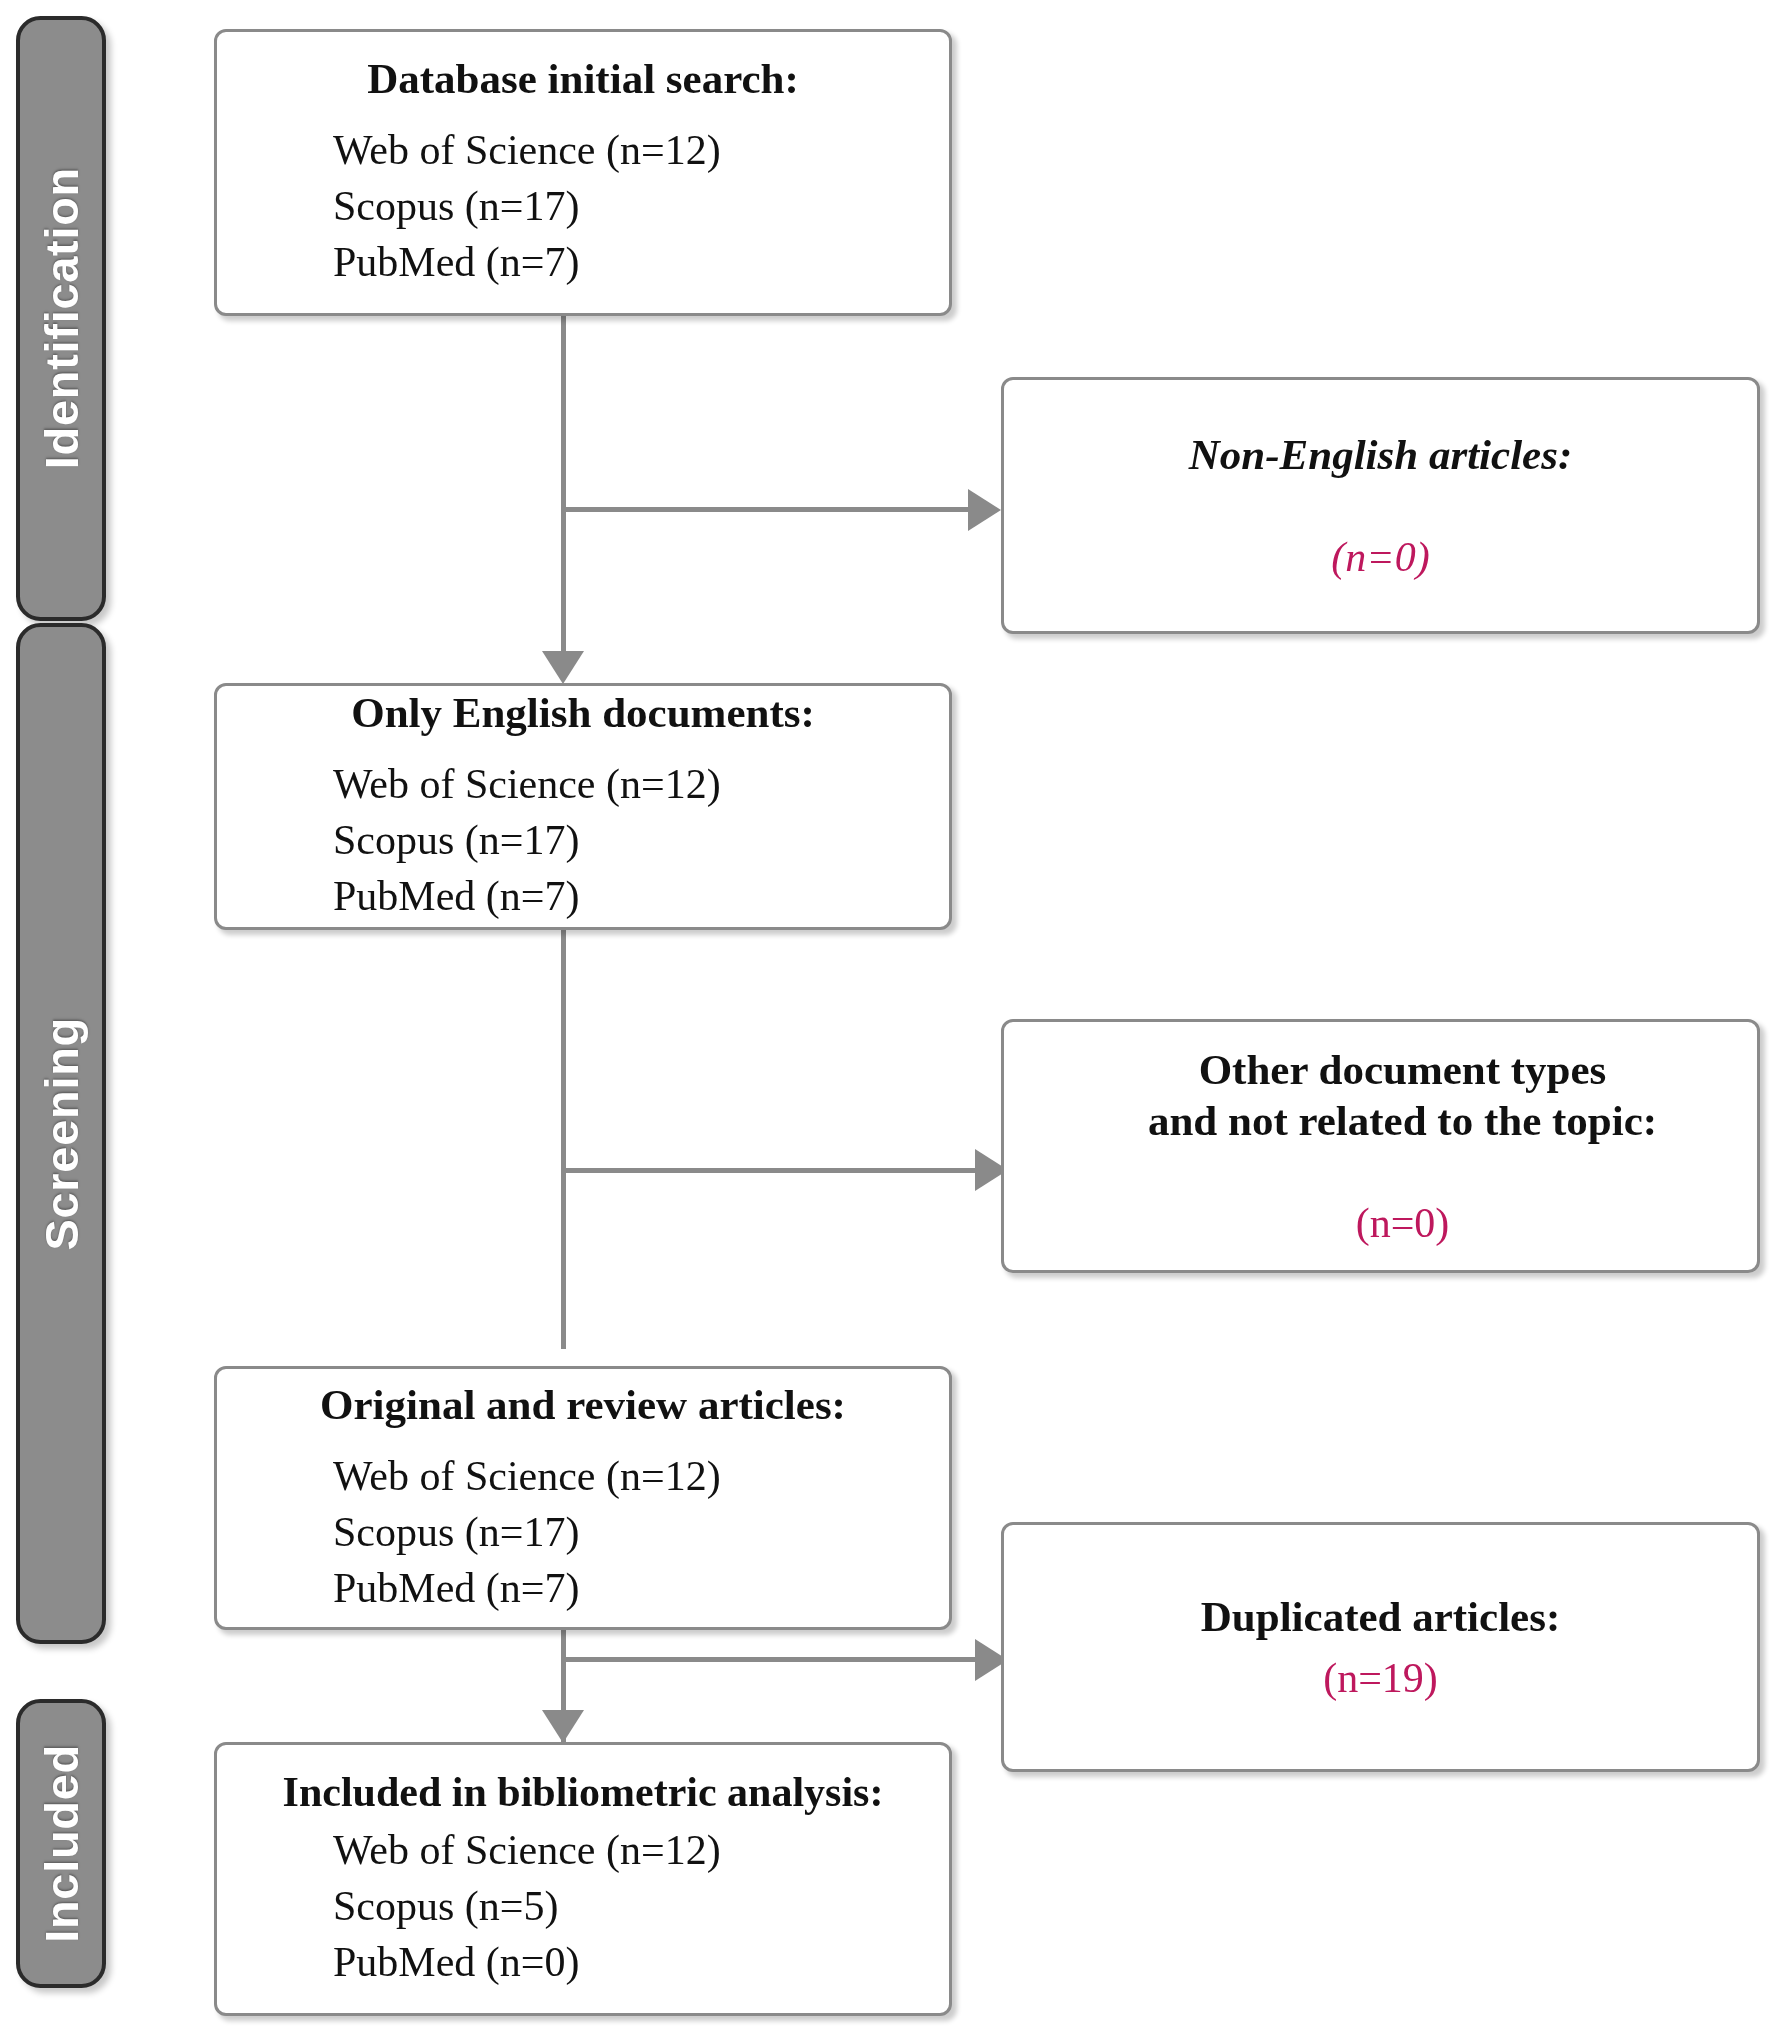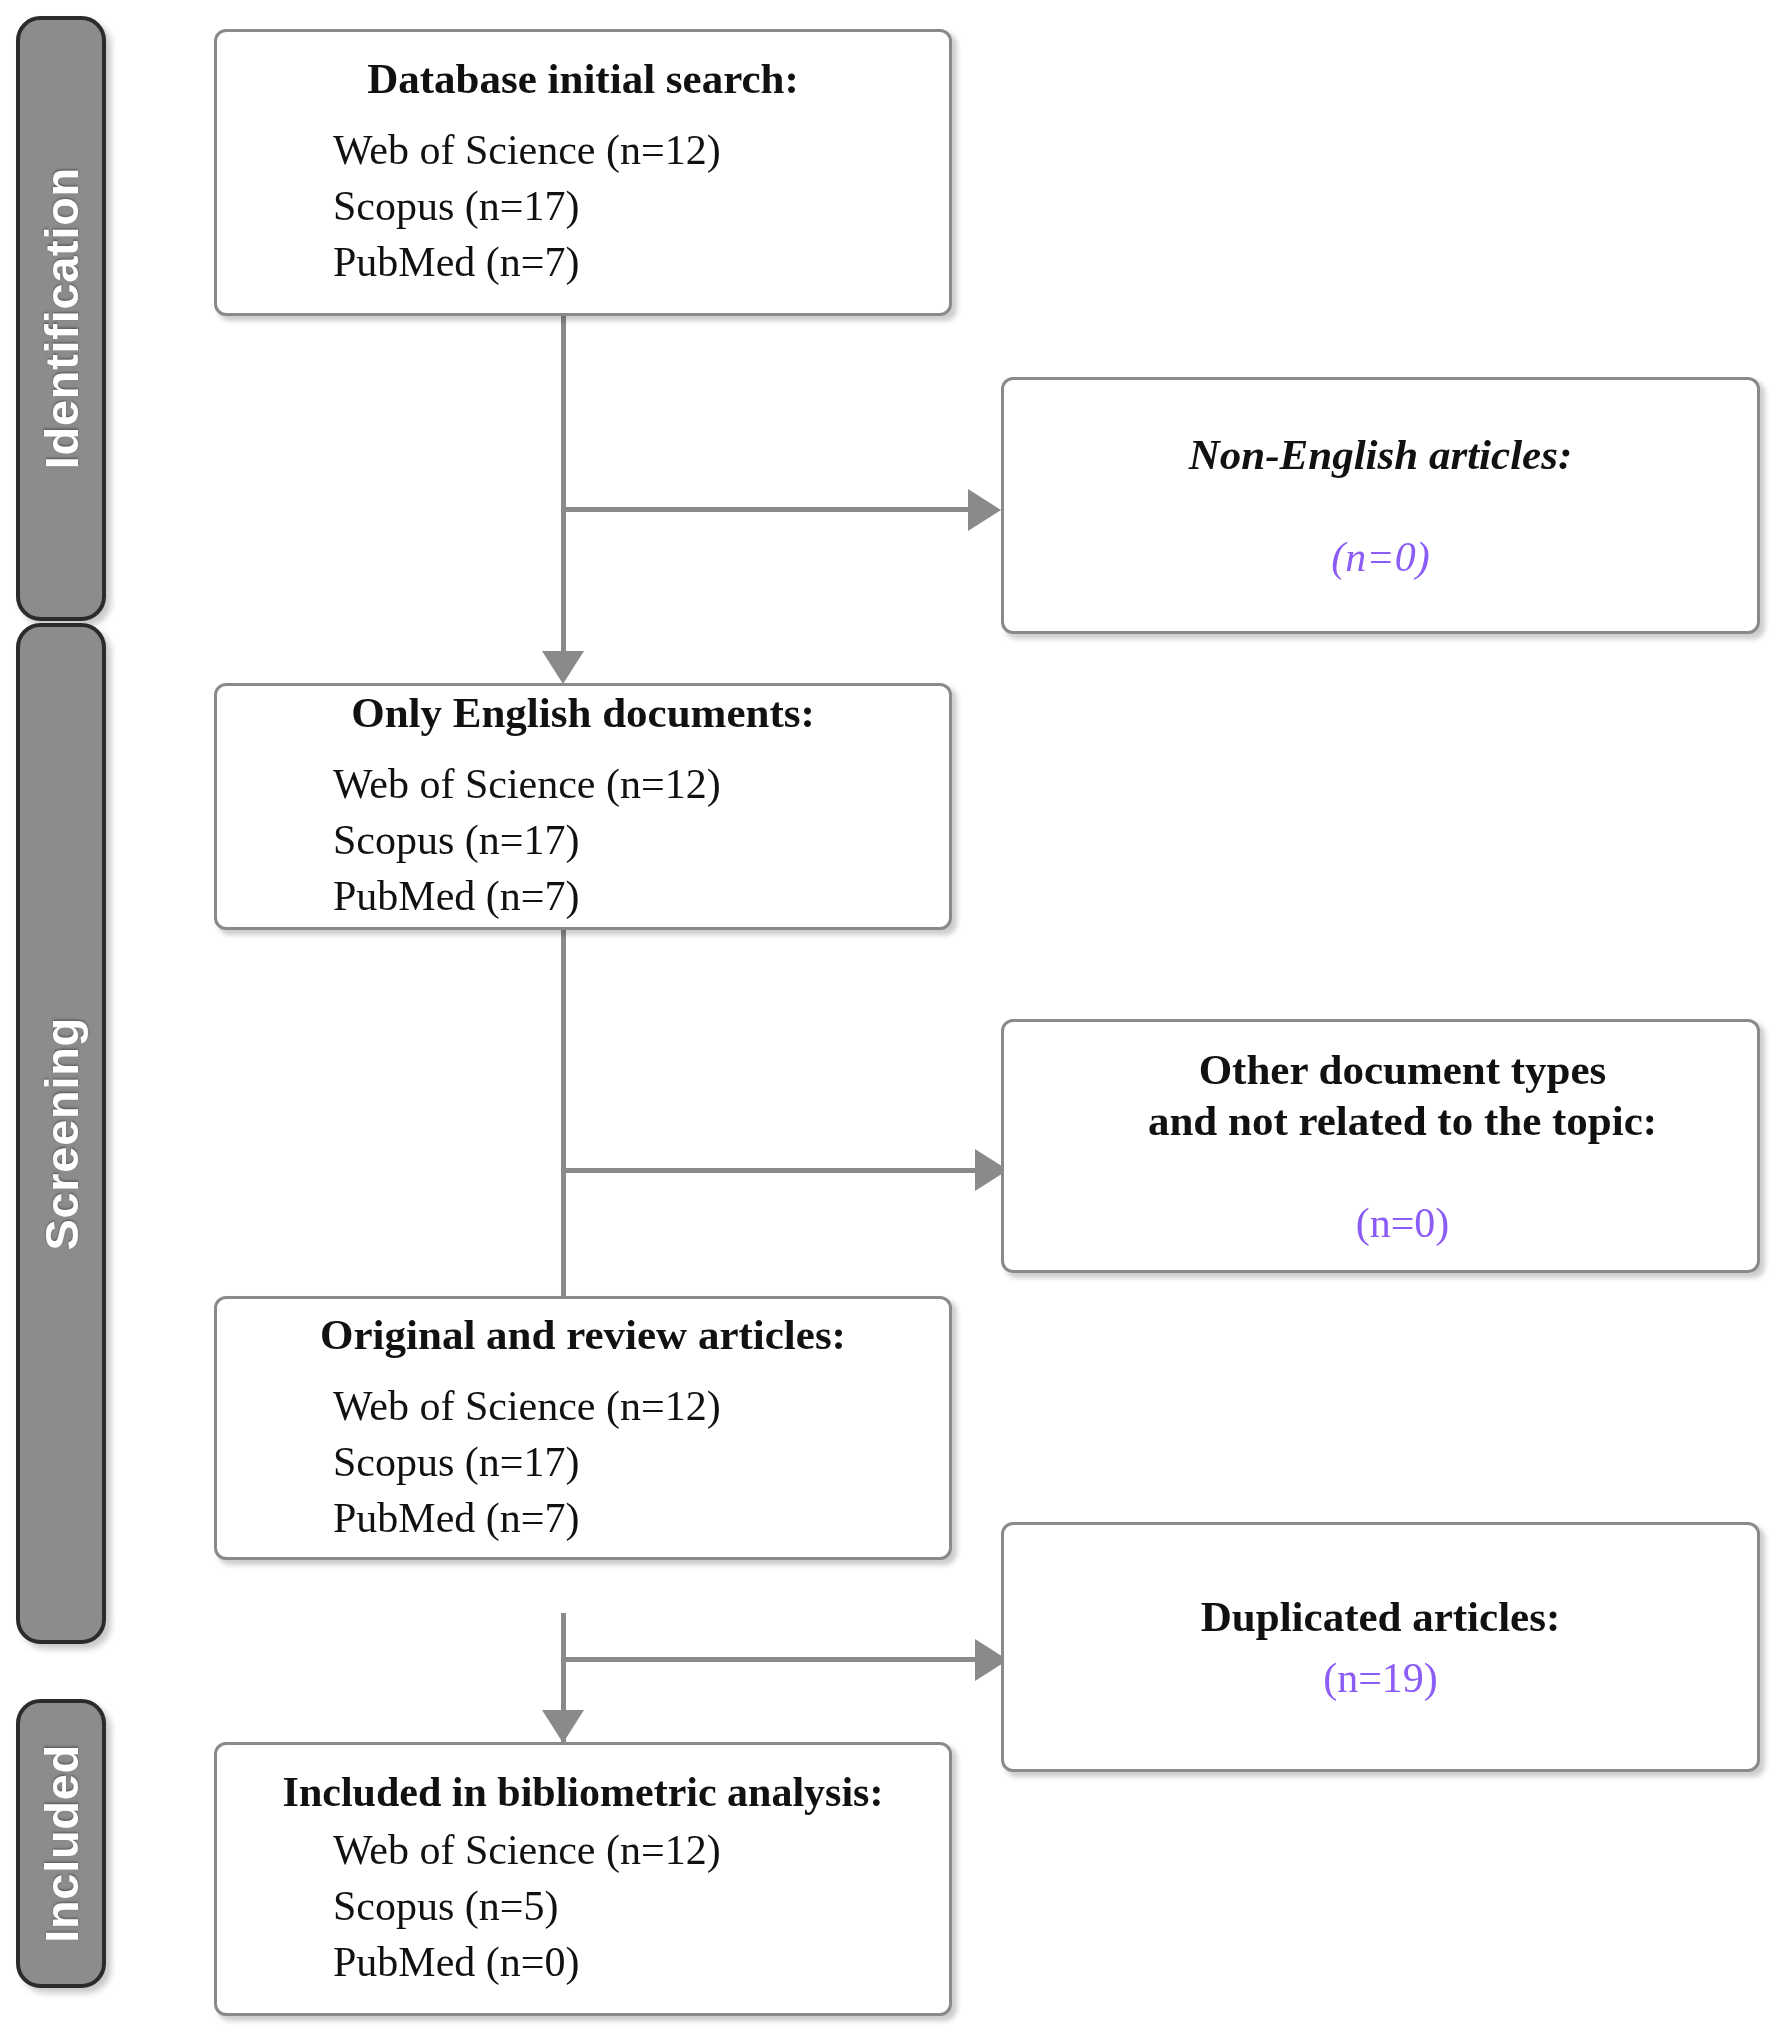--- a/index.html
+++ b/index.html
@@ -66,21 +66,21 @@
     padding-left: 116px;
   }
   .box-line {
     font-size: 42px;
     color: #111111;
     line-height: 1.33;
     white-space: nowrap;
   }
   .box-count {
     font-size: 42px;
-    color: #8b5cf6;
+    color: #be185d;
     text-align: center;
     margin-top: 53px;
   }
 
   
   .v-line {
     position: absolute;
     width: 5px;
     background: #8a8a8a;
   }
@@ -162,21 +162,21 @@
       <div class="box-line">PubMed (n=7)</div>
     </div>
   </div>
 
   <div class="flow-box" style="left:1001px; top:1019px; width:759px; height:254px;padding-left:44px;">
     <div class="box-title">Other document types</div>
     <div class="box-title">and not related to the topic:</div>
     <div class="box-count">(n=0)</div>
   </div>
 
-  <div class="flow-box" style="left:214px; top:1296px; width:738px; height:264px;">
+  <div class="flow-box" style="left:214px; top:1366px; width:738px; height:264px;">
     <div class="box-title">Original and review articles:</div>
     <div class="box-lines">
       <div class="box-line">Web of Science (n=12)</div>
       <div class="box-line">Scopus (n=17)</div>
       <div class="box-line">PubMed (n=7)</div>
     </div>
   </div>
 
   <div class="flow-box" style="left:1001px; top:1522px; width:759px; height:250px;">
     <div class="box-title">Duplicated articles:</div>

